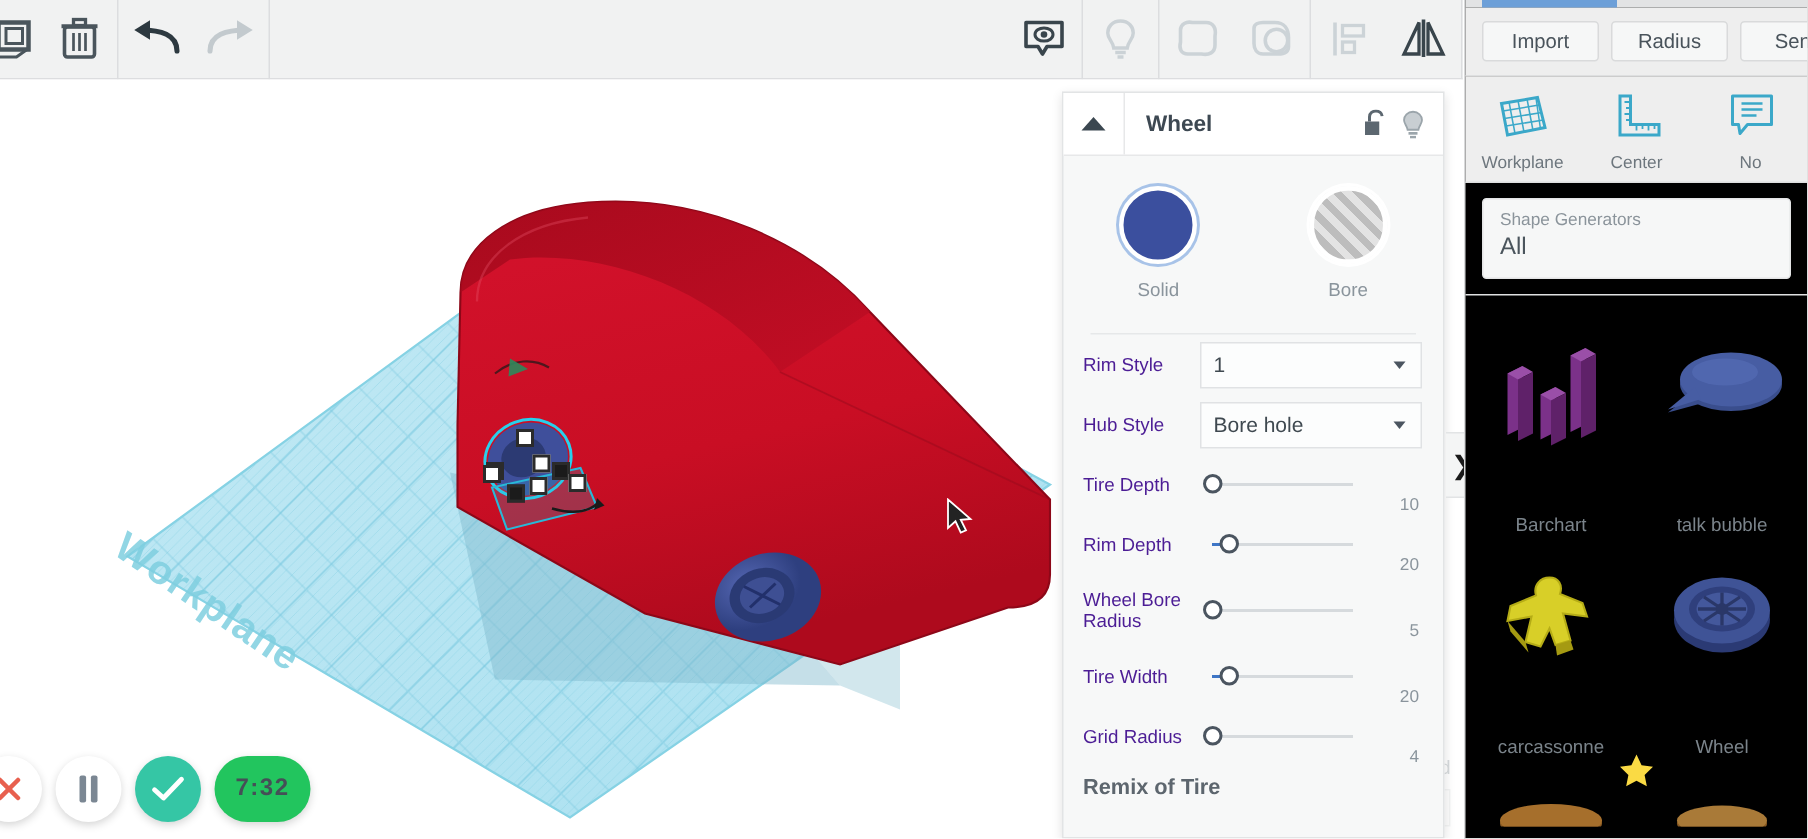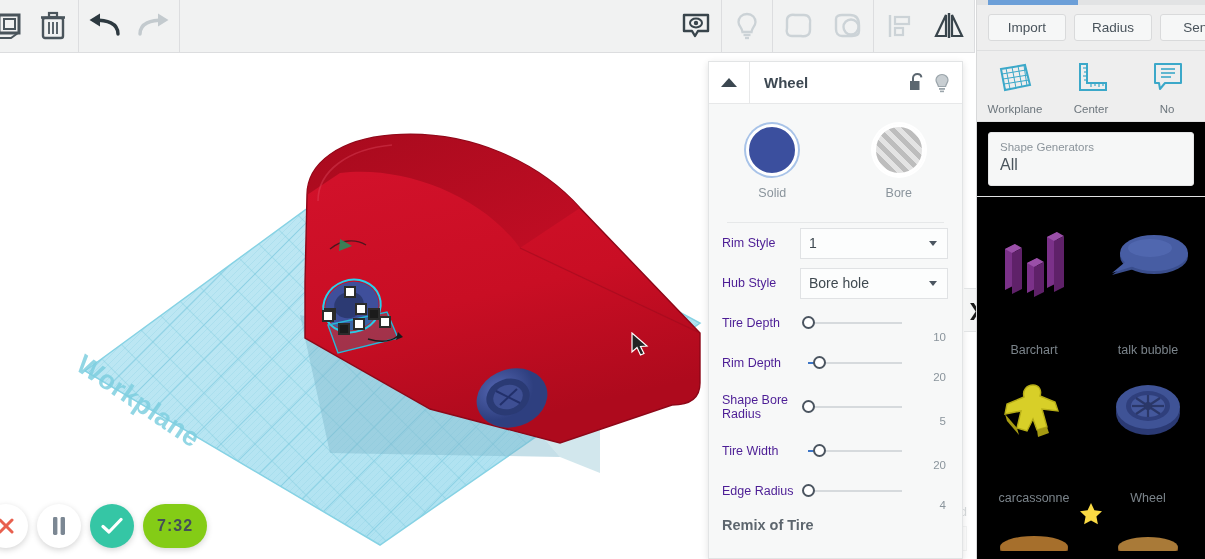--- a/index.html
+++ b/index.html
@@ -143,21 +143,21 @@
 
   
   .bottom-ctrls { position: absolute; left: -16px; bottom: 11px; display:flex; align-items:center; gap: 9px; }
   .rnd-btn {
     width: 44px; height: 44px; border-radius: 50%; background: #ffffff;
     box-shadow: 0 2px 6px rgba(0,0,0,.17); display:flex; align-items:center; justify-content:center;
     cursor:pointer;
   }
   .rnd-btn.green { background: #35c6a5; }
   .timer-pill {
-    height: 44px; min-width: 62px; border-radius: 22px; background:#84cc16;
+    height: 44px; min-width: 62px; border-radius: 22px; background:#22c55e;
     box-shadow: 0 2px 6px rgba(0,0,0,.17); display:flex; align-items:center; justify-content:center;
     font-size: 16px; font-weight: bold; color: #454f57; letter-spacing: 1px; padding: 0 14px; cursor: pointer;
   }
 
   
   .grid-ctrls { position: absolute; right: 8px; bottom: 8px; display:flex; flex-direction:column;
      align-items:flex-end; gap: 7px; opacity: .35; }
   .grid-ctrl-btn { font-size: 13px; color:#8d969d; }
   .snap-box { display:flex; align-items:center; gap:10px; }
   .snap-select { border:1px solid #dfe1e2; background:#fafbfb; padding: 4px 16px 4px 8px;
@@ -416,40 +416,40 @@
       <div class="prop-label">Rim Depth</div>
       <div class="slider-wrap">
         <div class="slider-track"></div>
         <div class="slider-fill" style="width:12px;"></div>
         <div class="slider-knob" style="left:13px;"></div>
         <div class="slider-val">20</div>
       </div>
     </div>
 
     <div class="prop-row" style="min-height:48px;">
-      <div class="prop-label">Shape Bore Radius</div>
+      <div class="prop-label">Wheel Bore Radius</div>
       <div class="slider-wrap">
         <div class="slider-track"></div>
         <div class="slider-knob" style="left:2px;"></div>
         <div class="slider-val">5</div>
       </div>
     </div>
 
     <div class="prop-row">
       <div class="prop-label">Tire Width</div>
       <div class="slider-wrap">
         <div class="slider-track"></div>
         <div class="slider-fill" style="width:12px;"></div>
         <div class="slider-knob" style="left:13px;"></div>
         <div class="slider-val">20</div>
       </div>
     </div>
 
     <div class="prop-row">
-      <div class="prop-label">Edge Radius</div>
+      <div class="prop-label">Grid Radius</div>
       <div class="slider-wrap">
         <div class="slider-track"></div>
         <div class="slider-knob" style="left:2px;"></div>
         <div class="slider-val">4</div>
       </div>
     </div>
 
     <div class="remix-row">Remix of Tire</div>
   </div>
 

